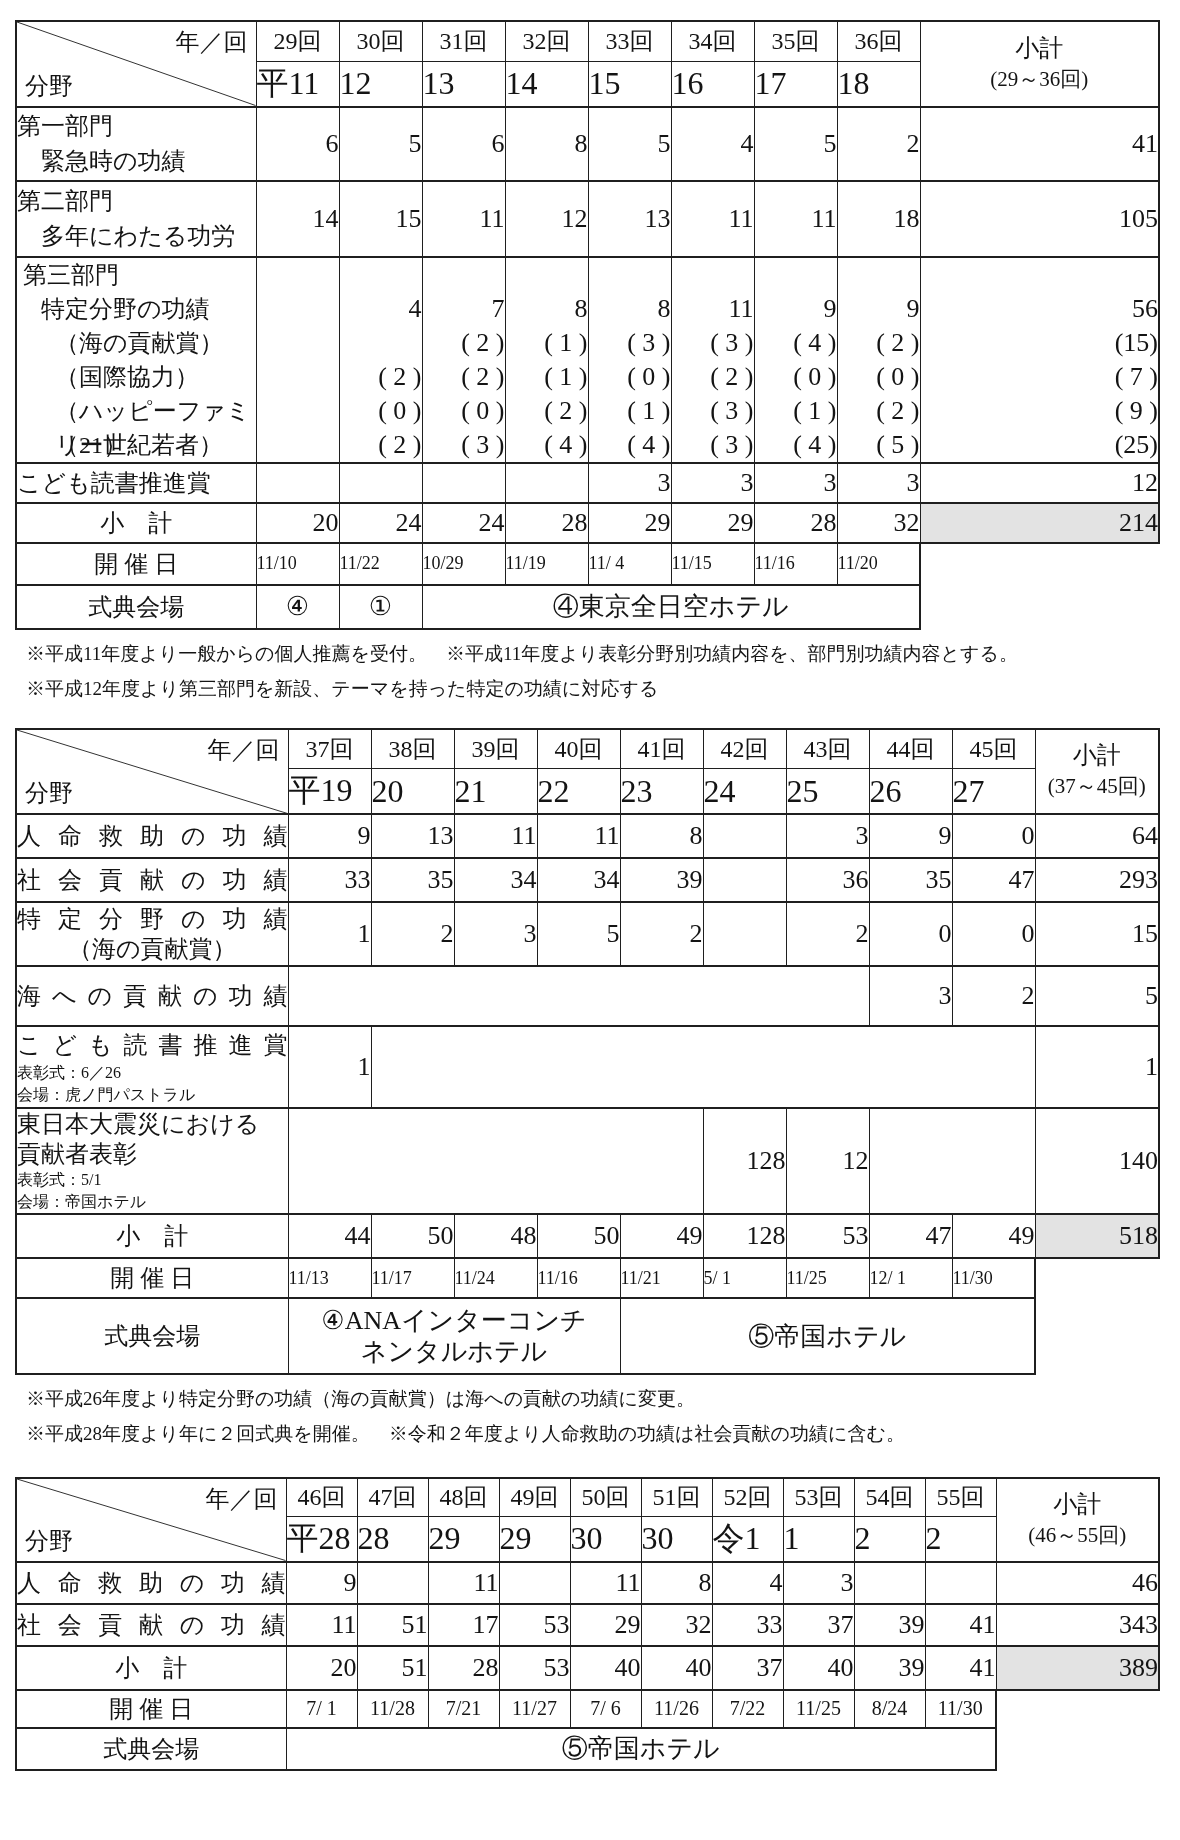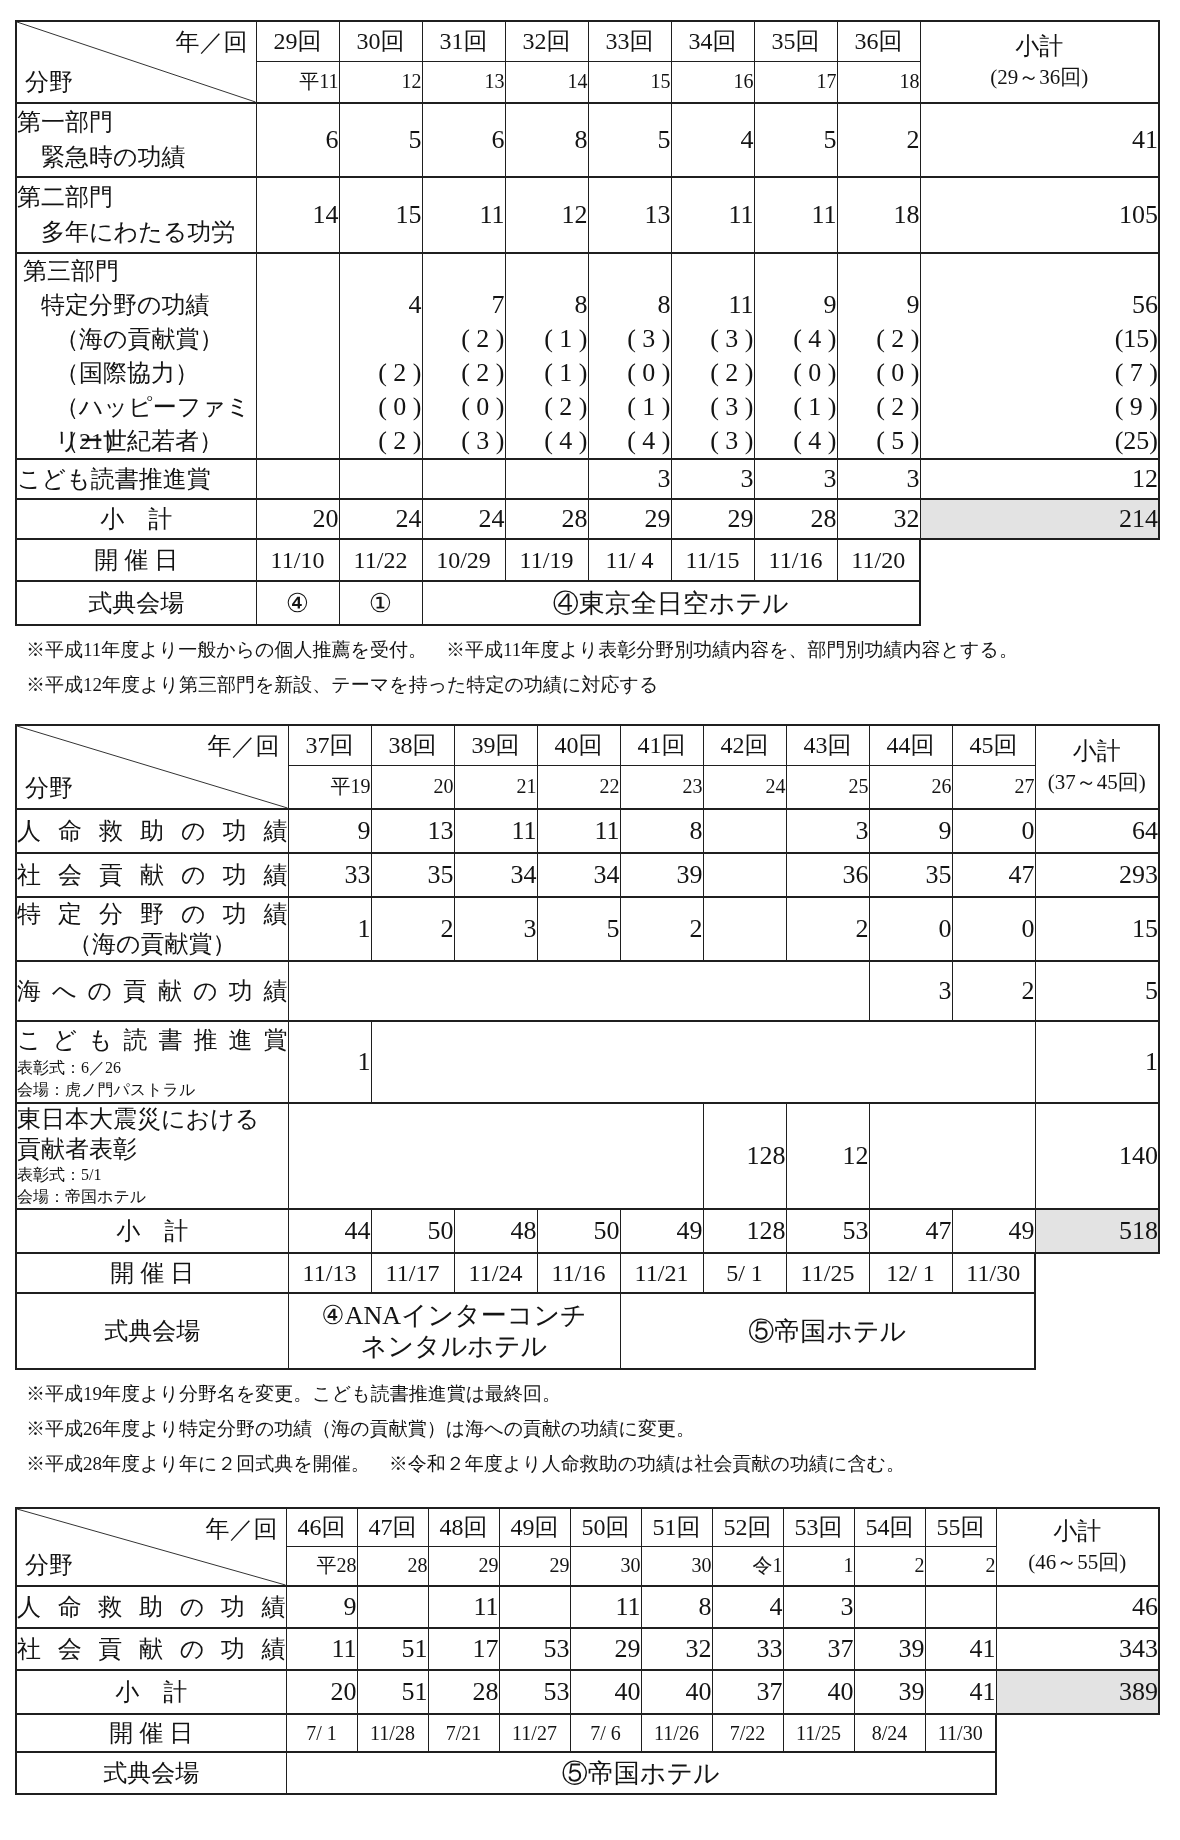--- a/index.html
+++ b/index.html
@@ -7,33 +7,33 @@
        font-family:"Liberation Serif","DejaVu Serif",serif;}
   .page{padding-top:20px}
   .tbl{border-collapse:collapse;table-layout:fixed;margin-left:15px}
   .tbl th,.tbl td{border:2px solid #1f1f1f;border-left-width:1px;border-right-width:1px;
        padding:0;font-weight:400;vertical-align:middle;overflow:hidden}
   .tbl th:first-child,.tbl td:first-child{border-left-width:2px}
   .tbl th:last-child,.tbl td:last-child{border-right-width:2px}
   .nl{border-left-width:1px !important}
   .nr{border-right-width:1px !important}
   .kai{font-size:24px;text-align:center;border-bottom-width:1px !important}
-  .yr{font-size:20px;text-align:right;border-top-width:1px !important}
+  .yr{font-size:32px;text-align:left;border-top-width:1px !important}
   .sub2{font-size:24px;text-align:center;line-height:31px}
   .sub2 .subr{font-size:21px}
   .corner{position:relative}
   .corner svg{position:absolute;left:0;top:0;width:100%;height:100%;display:block}
   .ctop{position:absolute;top:4px;right:8px;font-size:24px}
   .cbot{position:absolute;bottom:4px;left:8px;font-size:24px}
   .lb{font-size:24px;text-align:left;vertical-align:top;padding:3px 6px}
   .lc{font-size:24px;text-align:center}
   .v{font-size:26px;text-align:right;padding-right:18px}
   .s{padding-right:10px}
   .vb{vertical-align:bottom;padding-bottom:9px}
-  .dt{font-size:24px;text-align:center}
+  .dt{font-size:18px;text-align:left}
   .dt3{font-size:20px;text-align:center}
   .vn{font-size:26px;text-align:center;line-height:31px}
   .gray{background:#e3e3e3}
   .ll1{line-height:35px}
   .ll2{line-height:35px;padding-left:24px}
   .stk{padding:2px 0 2px 0;vertical-align:top}
   .stk div{height:34px;line-height:34px}
   .stk.lb div{padding-left:6px}
   .stk.lb div.sl1{padding-left:24px}
   .stk.lb div.sl2{padding-left:38px}
@@ -426,21 +426,20 @@
     <td class="vn" colspan="4">
       <div>④ANAインターコンチ</div>
       <div>ネンタルホテル</div>
     </td>
     <td class="vn" colspan="5">⑤帝国ホテル</td>
   </tr>
 </tbody>
     </table>
 
 <div class="notes">
-  <p>※平成19年度より分野名を変更。こども読書推進賞は最終回。</p>
   <p>※平成26年度より特定分野の功績（海の貢献賞）は海への貢献の功績に変更。</p>
   <p>※平成28年度より年に２回式典を開催。　※令和２年度より人命救助の功績は社会貢献の功績に含む。</p>
 </div>
 
 <table class="tbl t3">
   <colgroup>
     <col style="width:270px">
     <col style="width:71px">
         <col style="width:71px">
         <col style="width:71px">

